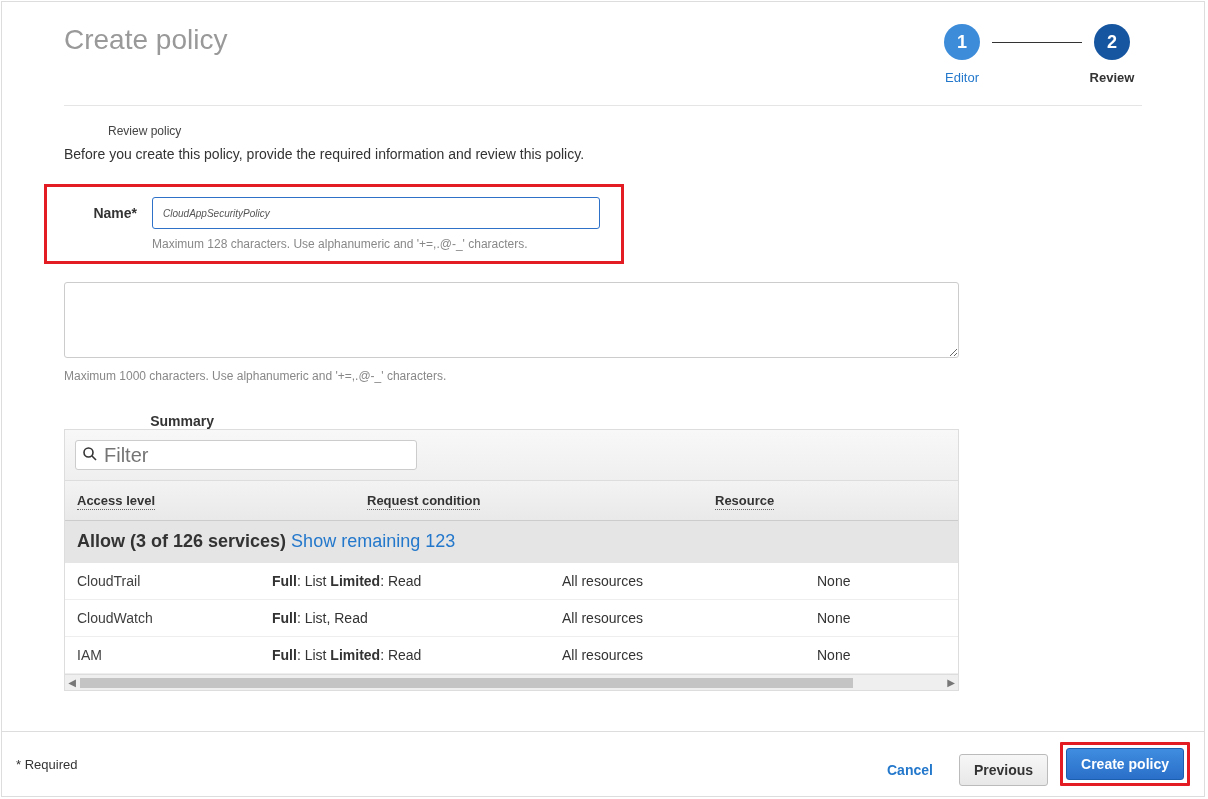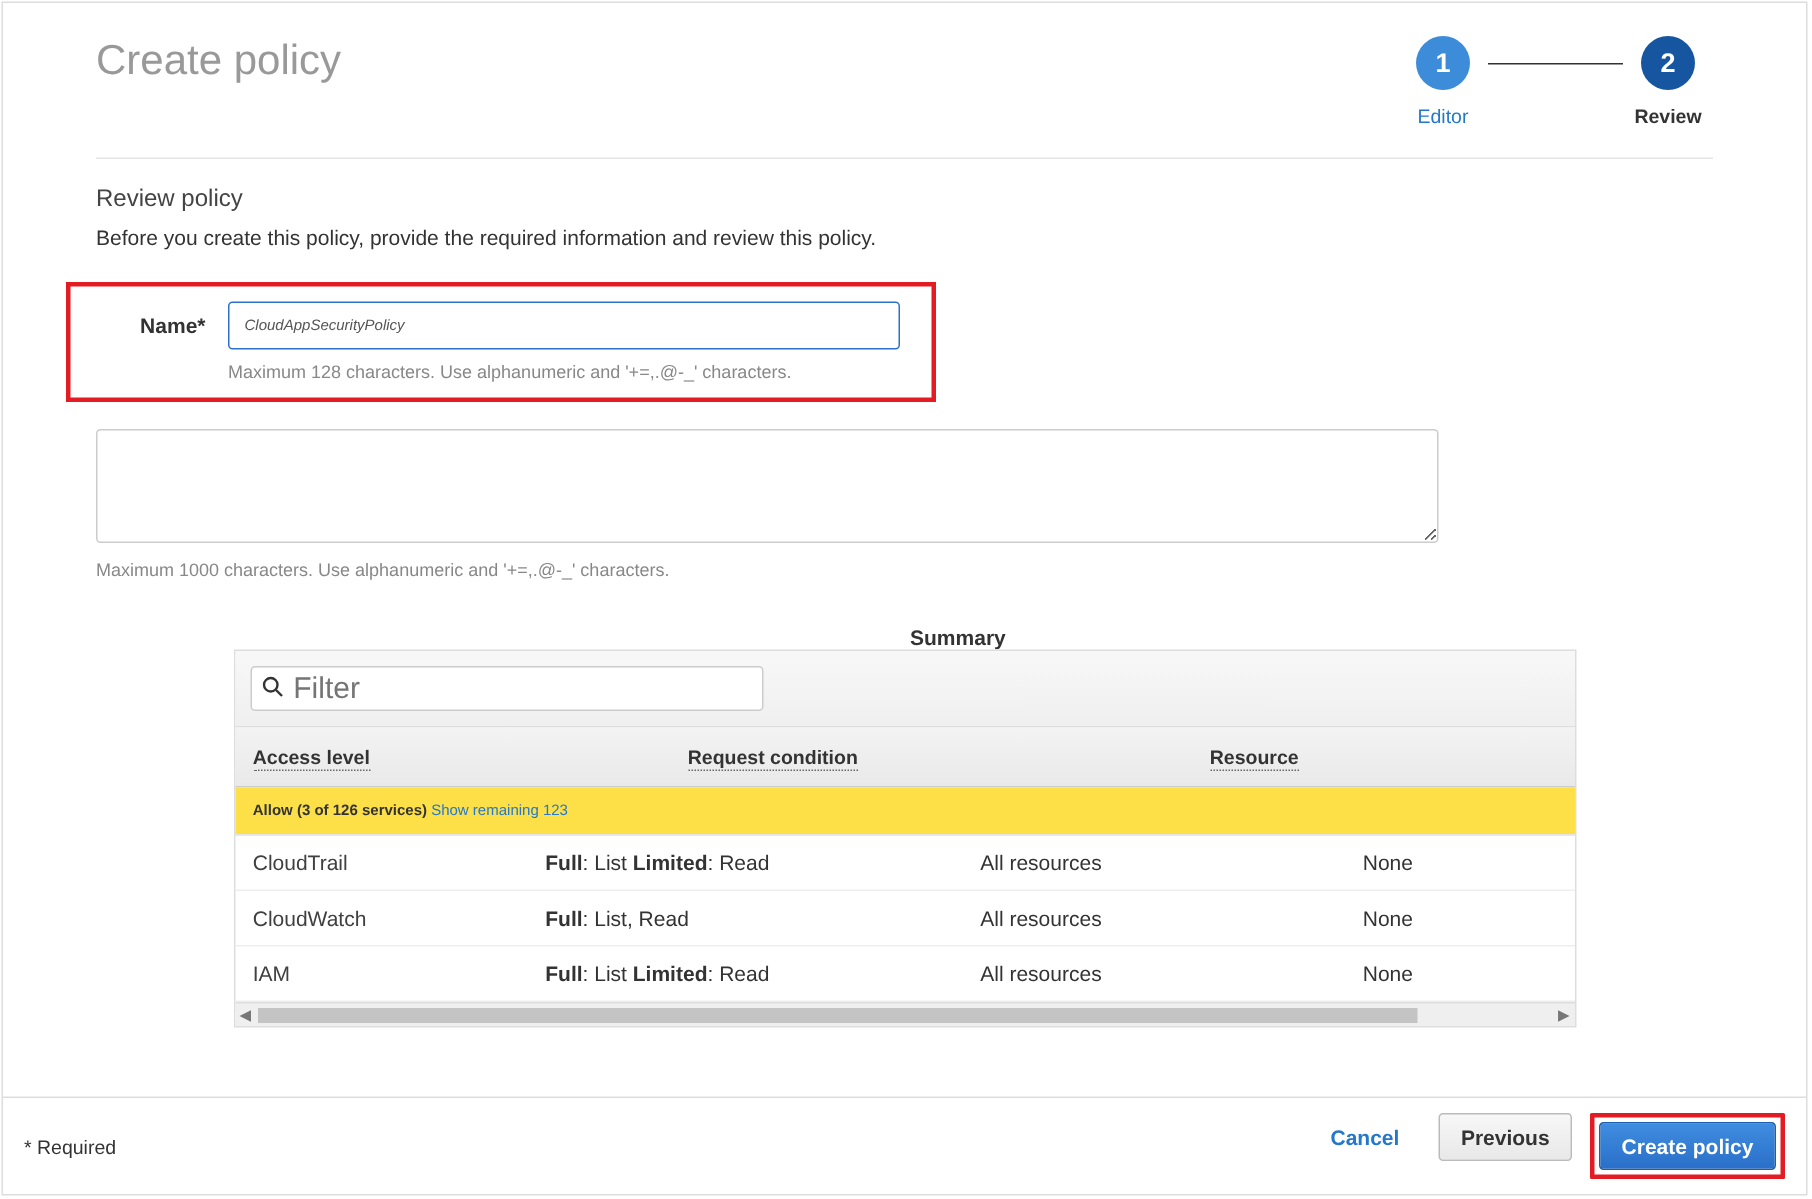--- a/index.html
+++ b/index.html
@@ -65,33 +65,34 @@
   font-size: 13px;
 }
 .step-1 .step-label { color: #2478cc; }
 .step-2 .step-label { color: #333; font-weight: bold; }
 .divider {
   border-top: 1px solid #e5e5e5;
   margin: 20px 62px 0 62px;
 }
 .content { padding: 18px 62px 0 62px; }
 .section-title {
-  font-size: 16px;
+  font-size: 12px;
   font-weight: 400;
   color: #444;
   margin-bottom: 8px;
+  margin-left: 44px;
 }
 .section-desc {
   font-size: 14px;
   color: #333;
   margin-bottom: 22px;
 }
 .form-row {
   display: flex;
-  align-items: center;
+  align-items: flex-start;
   margin-bottom: 12px;
 }
 .form-label {
   width: 165px;
   text-align: right;
   padding-right: 15px;
   padding-top: 8px;
   font-weight: bold;
   font-size: 14px;
 }
@@ -165,23 +166,23 @@
   font-size: 13px;
 }
 .col { padding: 12px 12px; }
 .col-service { width: 195px; display:flex; align-items:center; gap:6px;}
 .col-access { width: 290px; }
 .col-resource { width: 255px; }
 .col-request { flex: 1; }
 .header-label { border-bottom: 1px dotted #666; padding-bottom:1px;}
 .sort-caret { color:#2d72c8; font-size:10px;}
 .allow-row {
-  background: #fde047;
+  background: #e5e5e5;
   padding: 10px 12px;
-  font-size: 10px;
+  font-size: 18px;
   border-bottom: 1px solid #e5e5e5;
 }
 .allow-row .bold { font-weight: bold; }
 .allow-row .link { color: #2478cc; cursor: pointer; }
 .data-row {
   display: flex;
   border-bottom: 1px solid #eee;
   font-size: 14px;
 }
 .data-row .col { padding: 10px 12px; }
@@ -201,21 +202,21 @@
   left: 0;
   right: 0;
   border-top: 1px solid #ddd;
   padding: 10px 14px;
   display: flex;
   align-items: center;
   justify-content: space-between;
   background:#fff;
 }
 .required-note { font-size: 13px; }
-.footer-actions { display: flex; align-items: flex-start; gap: 12px; }
+.footer-actions { display: flex; align-items: flex-end; gap: 12px; }
 .btn {
   height: 32px;
   padding: 0 14px;
   border-radius: 3px;
   font-size: 14px;
   font-weight: bold;
   cursor: pointer;
   border: 1px solid transparent;
   display:inline-flex; align-items:center;
 }

